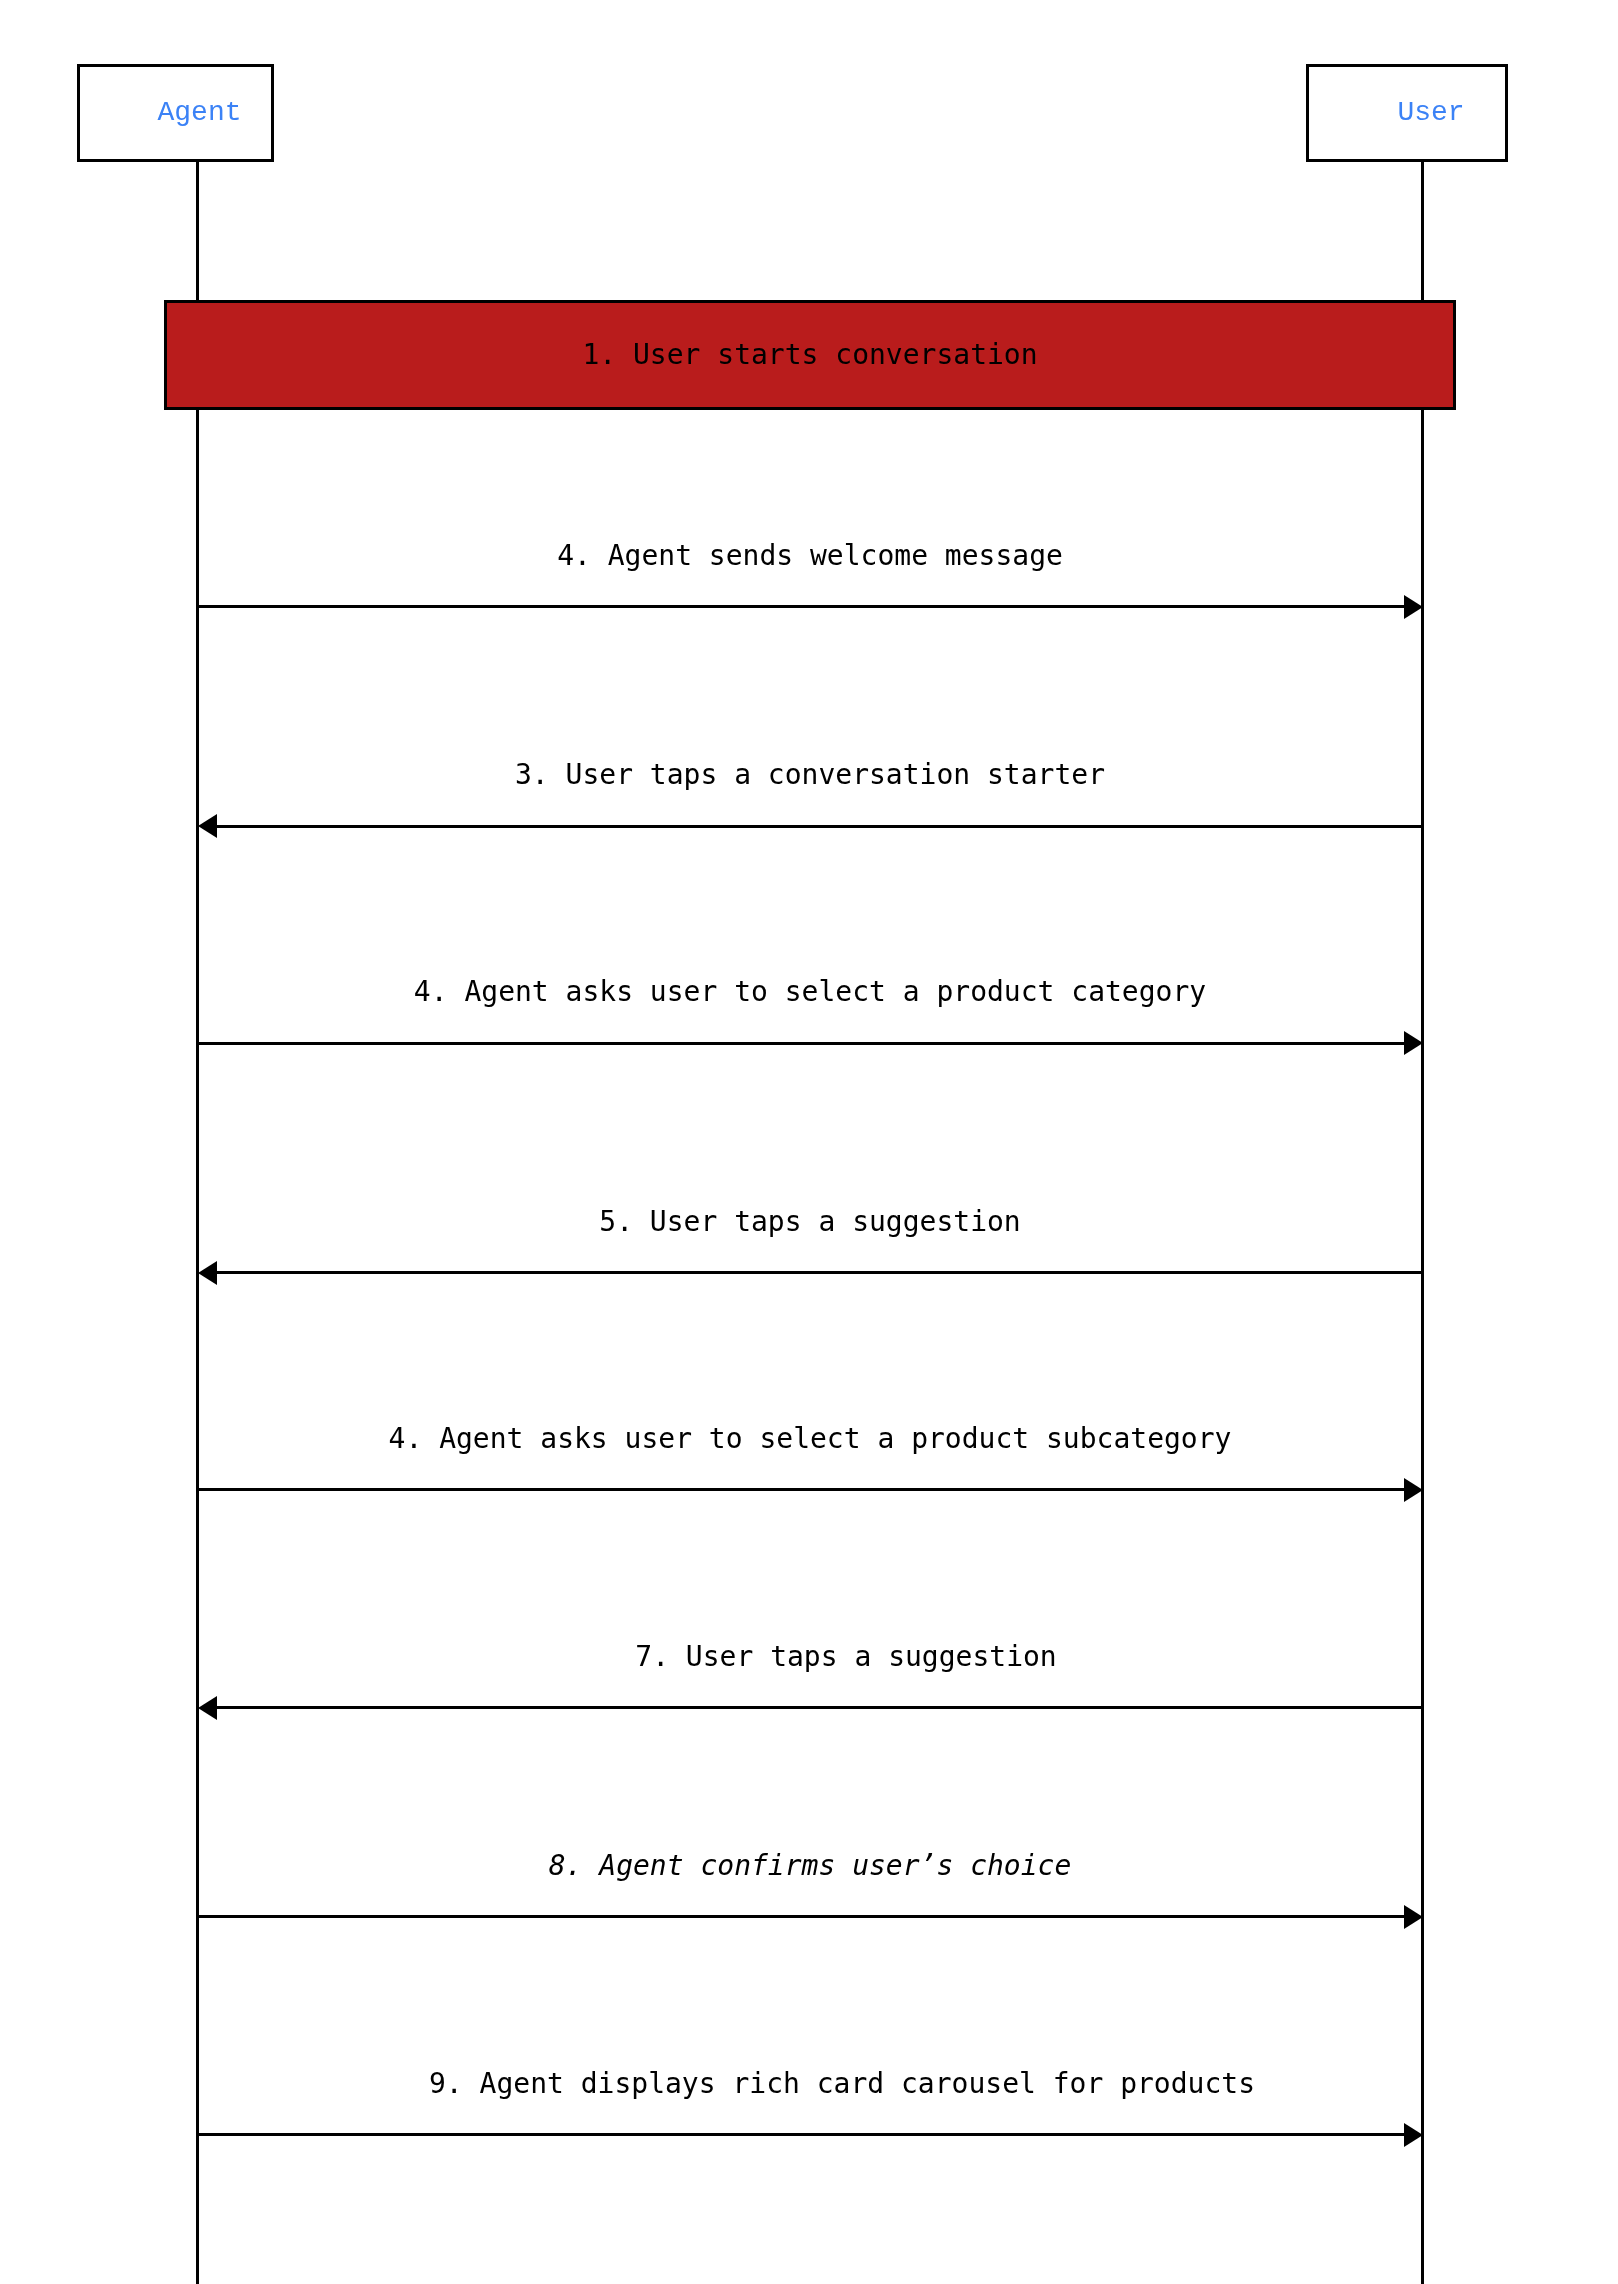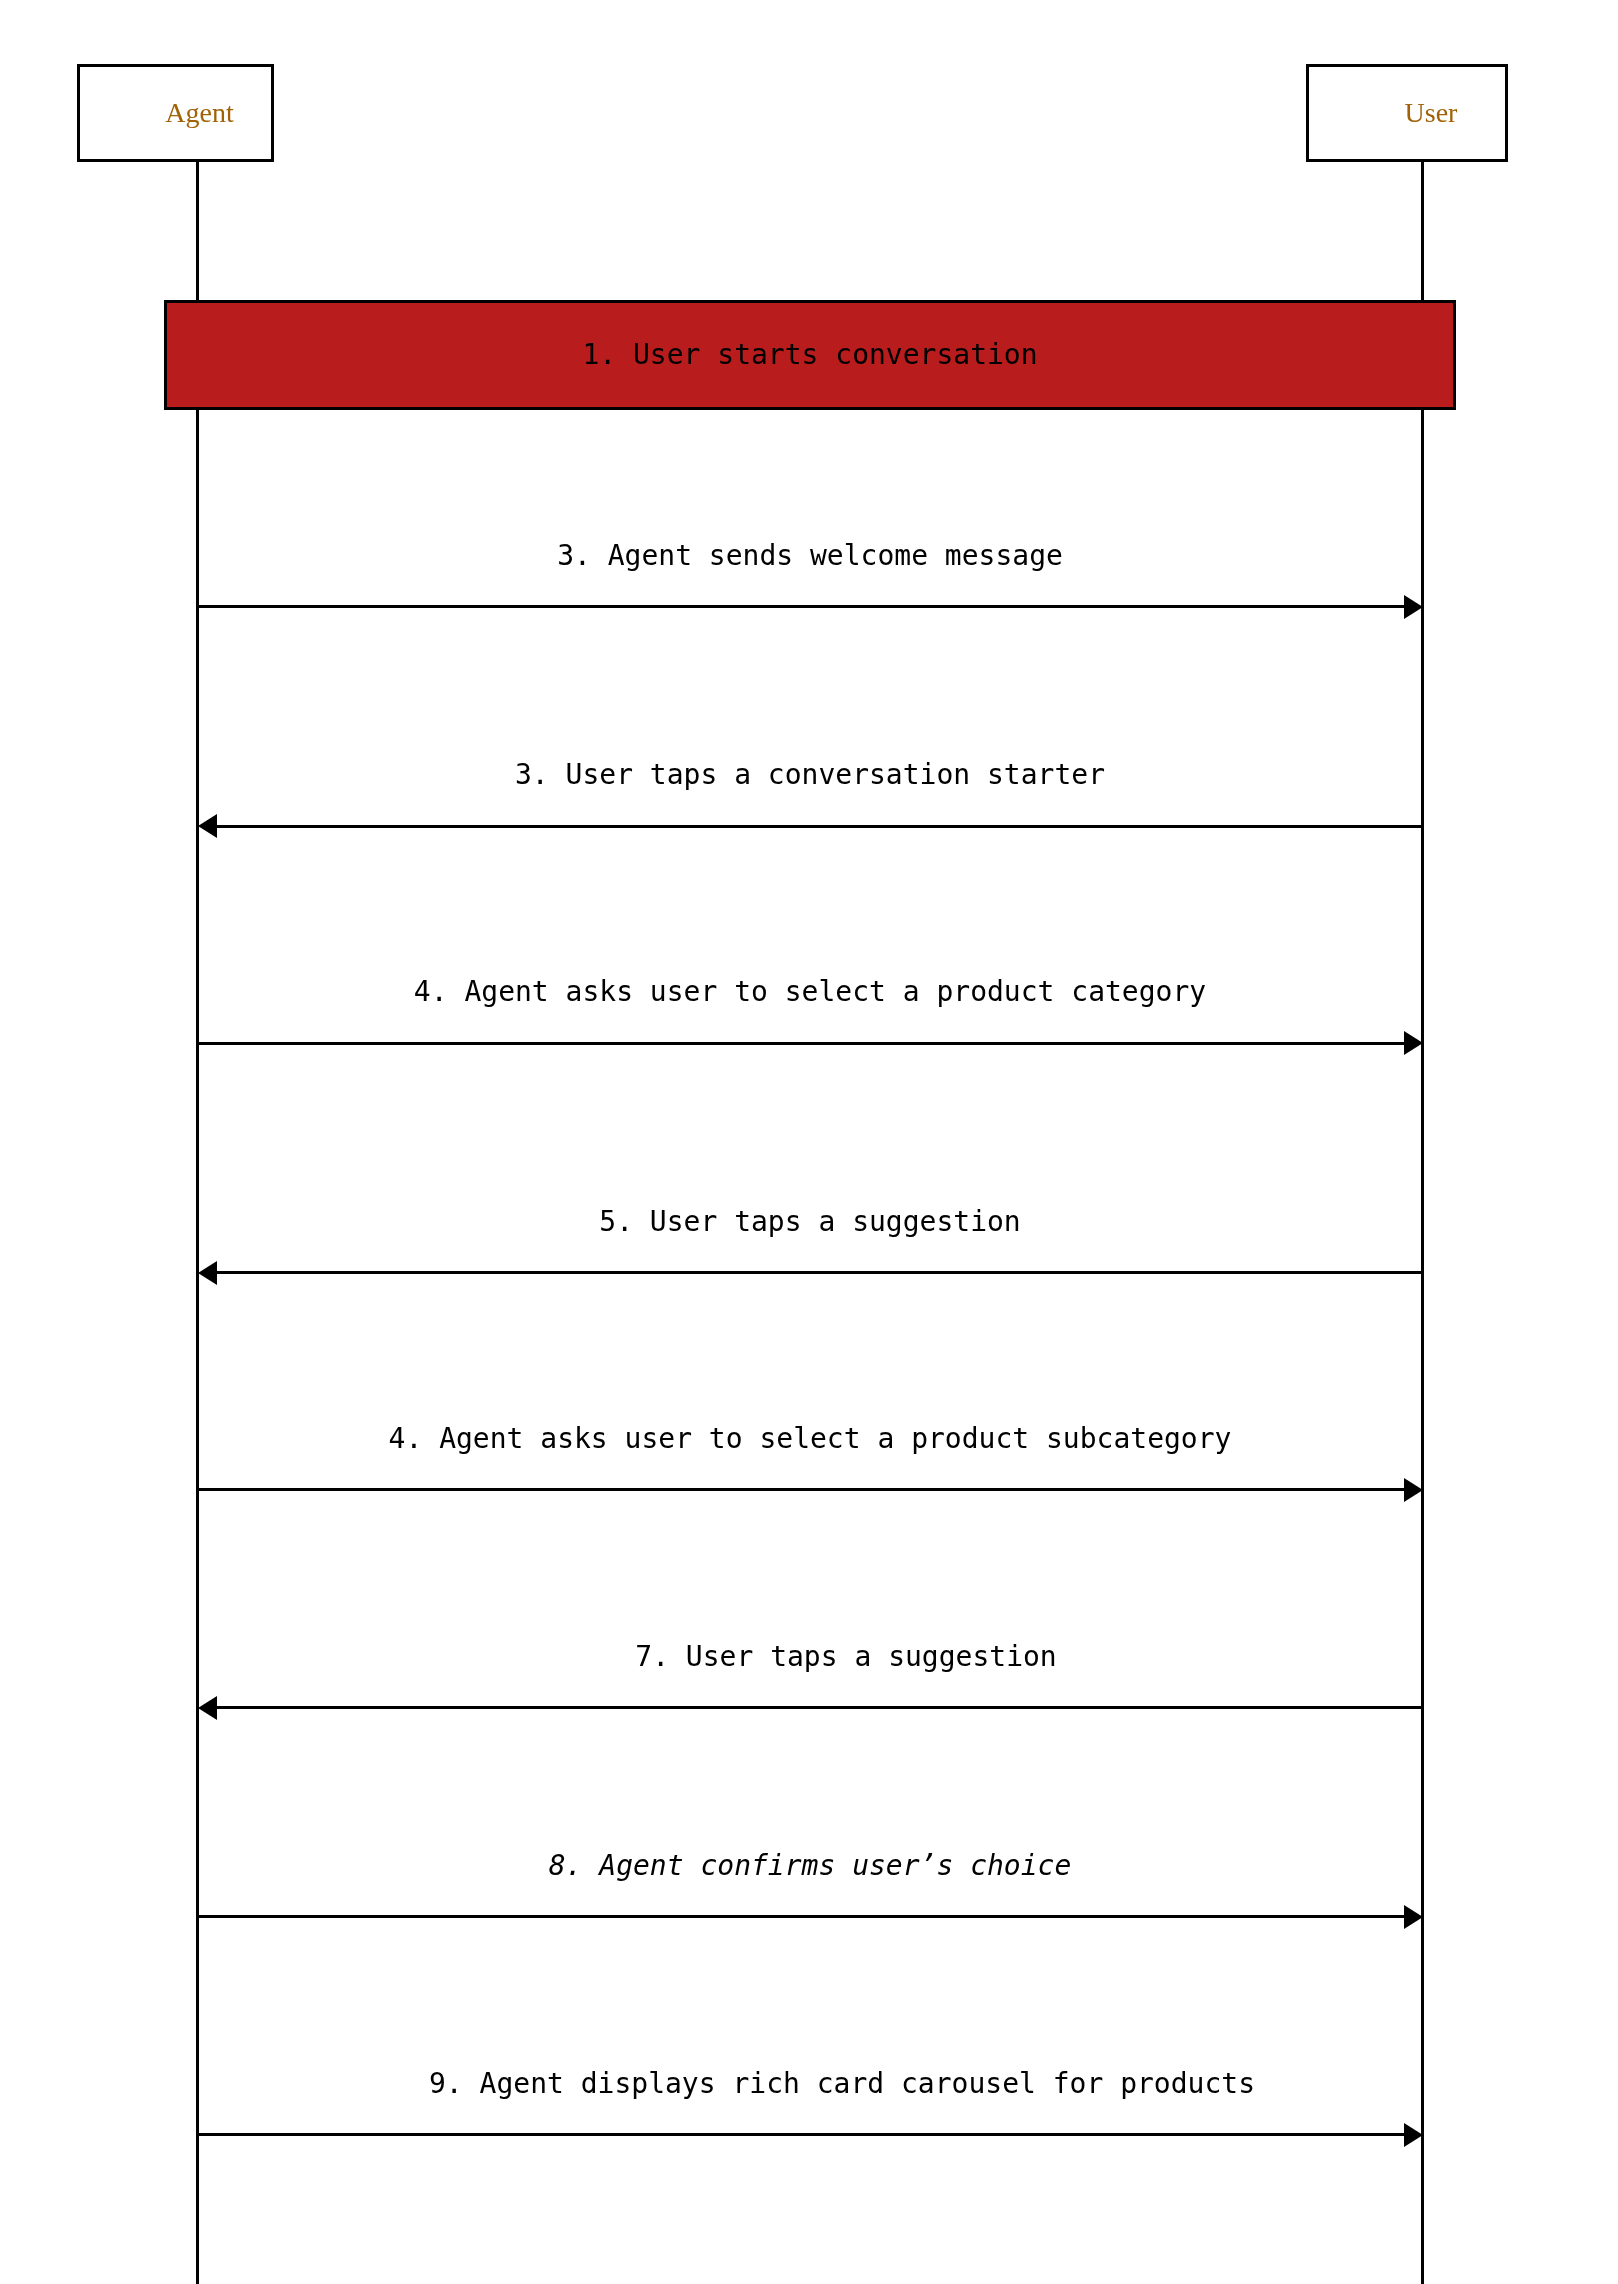--- a/index.html
+++ b/index.html
@@ -31,24 +31,24 @@
   .participant-box {
     position: absolute;
     box-sizing: border-box;
     border: 3.2px solid #000000;
     background: #ffffff;
     display: flex;
     align-items: center;
     justify-content: center;
   }
   .participant-label {
-    font-family: Liberation Serif, serif;
+    font-family: Liberation Mono, monospace;
     font-size: 28px;
     line-height: 1;
-    color: #a16207;
+    color: #3b82f6;
     white-space: nowrap;
     letter-spacing: 0px;
     margin-left: 48px;
   }
 
   
   .note-box {
     position: absolute;
     box-sizing: border-box;
     border: 3.2px solid #000000;
@@ -107,21 +107,21 @@
 <div id="diagram-root">
 
   <div id="layer-lifelines">
       <div class="lifeline-line" style="left: 196px; top: 162px; height: 3102px;"></div>
       <div class="lifeline-line" style="left: 1421px; top: 162px; height: 3102px;"></div>
     </div>
   <div id="layer-messages">
       <div class="message">
         <div class="message-line" style="top: 605px; left: 198px; width: 1208px;"></div>
         <div class="arrow-head right" style="top: 595px; left: 1404px;"></div>
-        <div class="message-label" style="left: 810px; top: 539px;">3. Agent sends welcome message</div>
+        <div class="message-label" style="left: 810px; top: 539px;">4. Agent sends welcome message</div>
       </div>
       <div class="message">
         <div class="message-line" style="top: 825px; left: 215px; width: 1208px;"></div>
         <div class="arrow-head left" style="top: 814px; left: 198px;"></div>
         <div class="message-label" style="left: 810px; top: 758px;">3. User taps a conversation starter</div>
       </div>
       <div class="message">
         <div class="message-line" style="top: 1042px; left: 198px; width: 1208px;"></div>
         <div class="arrow-head right" style="top: 1031px; left: 1404px;"></div>
         <div class="message-label" style="left: 810px; top: 975px;">4. Agent asks user to select a product category</div>

